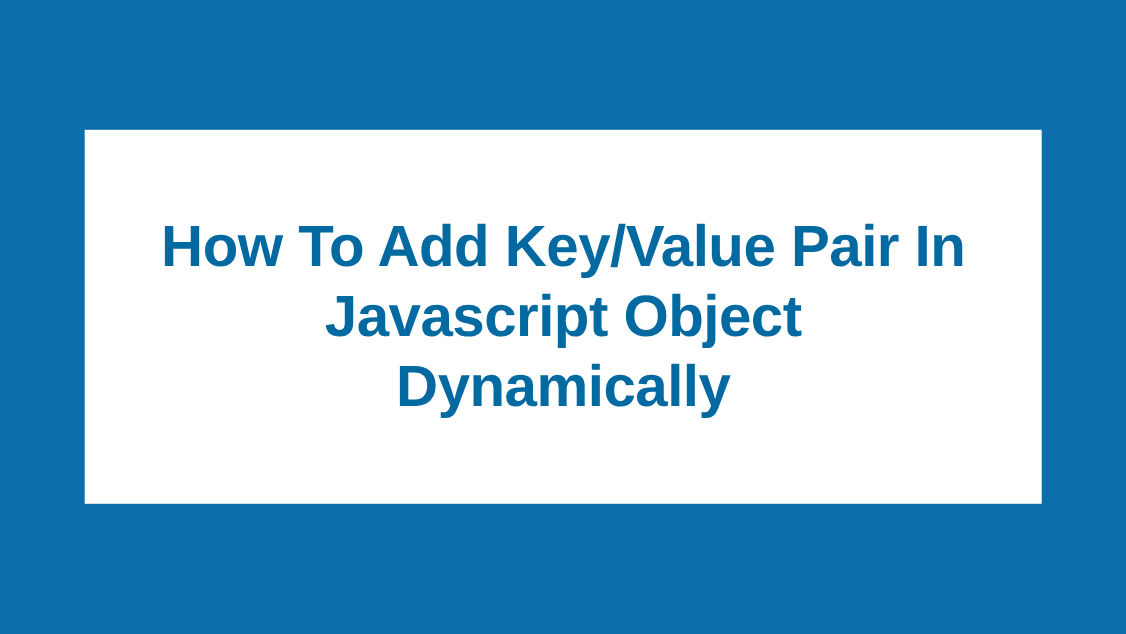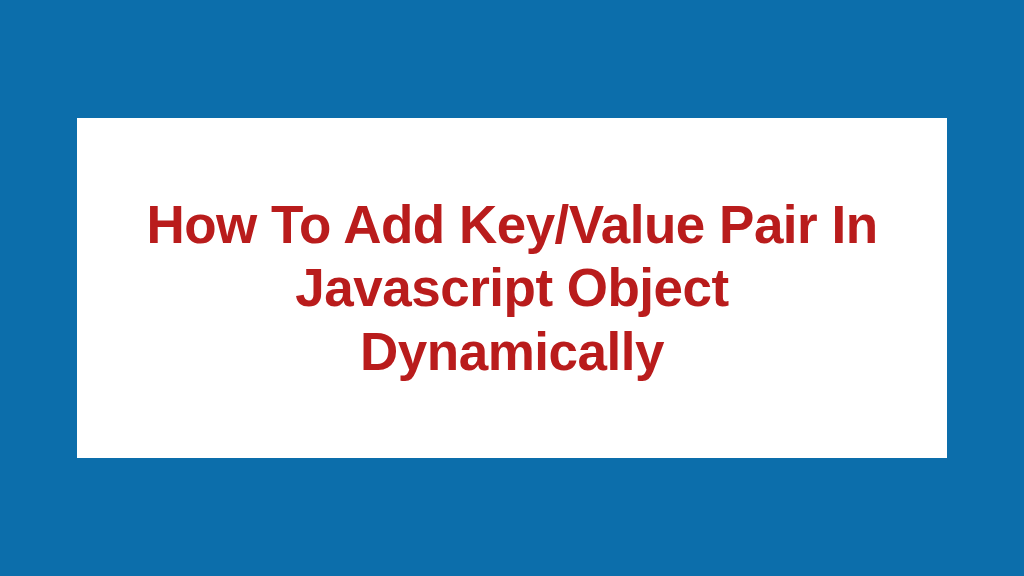--- a/index.html
+++ b/index.html
@@ -21,21 +21,21 @@
       width: 870px;
       height: 340px;
       display: flex;
       align-items: center;
       justify-content: center;
       padding: 40px 60px;
     }
     .title {
       font-size: 53px;
       font-weight: 900;
-      color: #b91c1c;
+      color: #0369a1;
       text-align: center;
       line-height: 1.2;
       letter-spacing: -0.5px;
     }
   </style>
 </head>
 <body>
 
 <div class="card">
   <h1 class="title">How To Add Key/Value Pair In Javascript Object Dynamically</h1>

